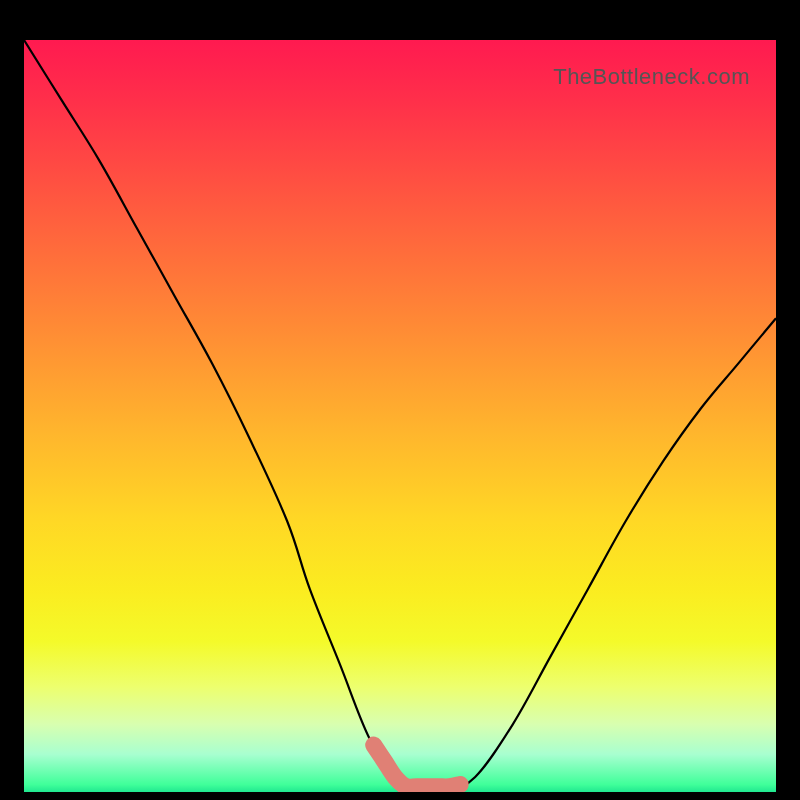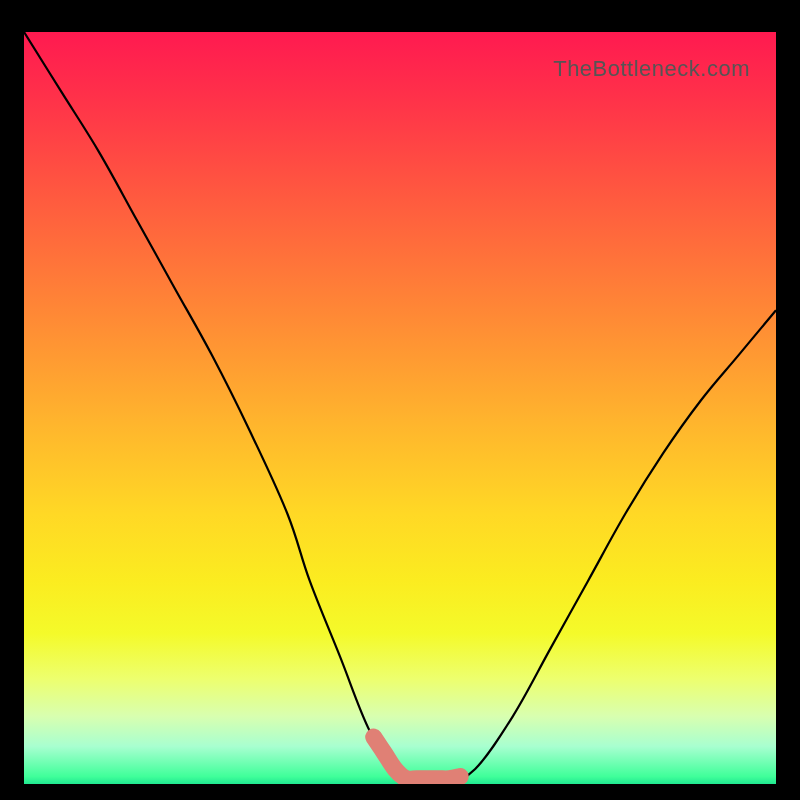--- a/index.html
+++ b/index.html
@@ -6,21 +6,21 @@
     margin: 0;
     padding: 0;
     width: 800px;
     height: 800px;
     background: #000;
     position: relative;
     font-family: Arial, Helvetica, sans-serif;
   }
   .frame {
     position: absolute;
-    top: 8px;
+    top: 16px;
     left: 0;
     width: 800px;
     height: 784px;
     background: #000;
   }
   .plot {
     position: absolute;
     top: 24px;
     left: 24px;
     width: 752px;

